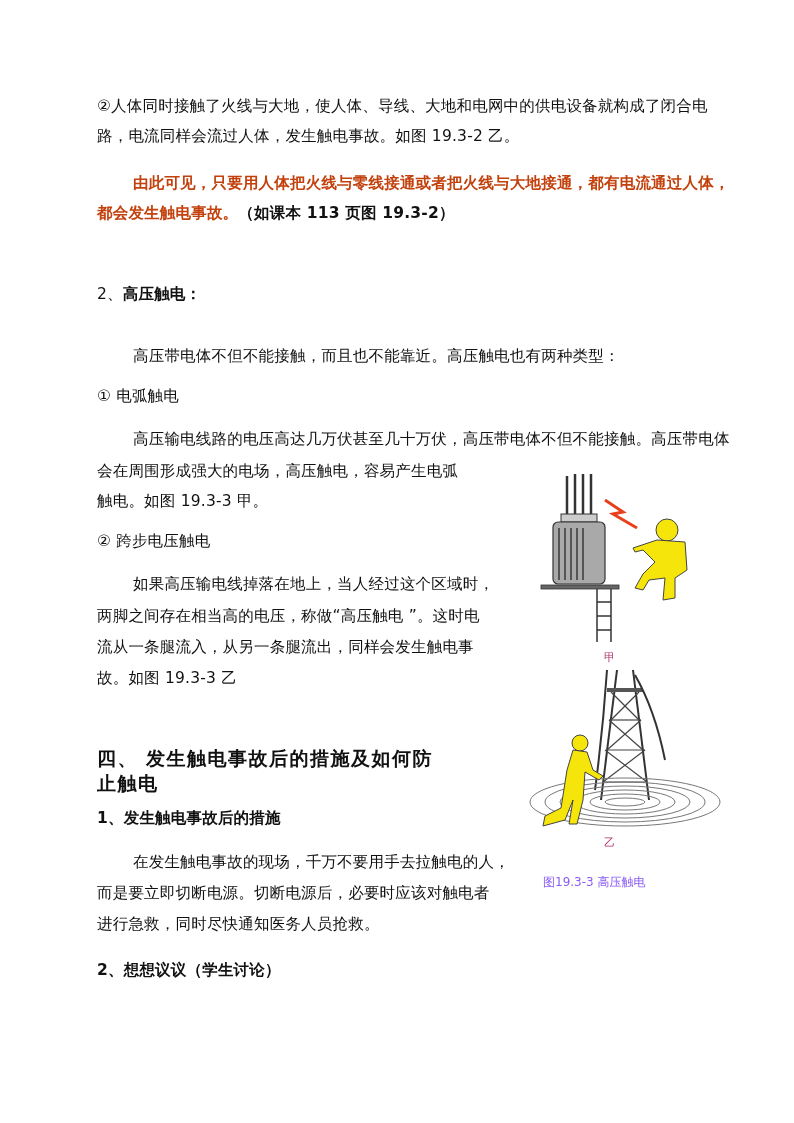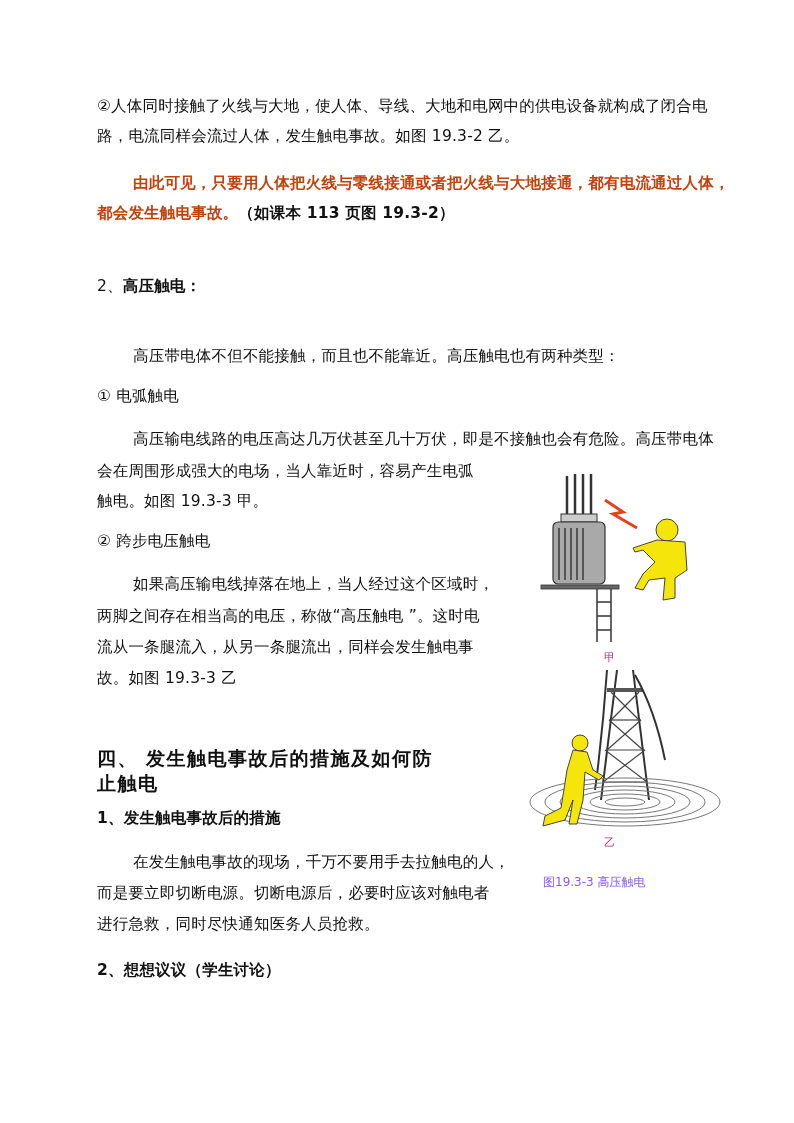--- a/index.html
+++ b/index.html
@@ -61,30 +61,30 @@
 <body>
 
 <div class="line" style="top:96px;">②人体同时接触了火线与大地，使人体、导线、大地和电网中的供电设备就构成了闭合电</div>
 <div class="line" style="top:126px;">路，电流同样会流过人体，发生触电事故。如图 19.3-2 乙。</div>
 
 <div class="line indent red" style="top:173px;">由此可见，只要用人体把火线与零线接通或者把火线与大地接通，都有电流通过人体，</div>
 <div class="line" style="top:203px;">
   <span class="red">都会发生触电事故。</span><span class="bold">（如课本 113 页图 19.3-2）</span>
 </div>
 
-<div class="line" style="top:276px;">
+<div class="line" style="top:284px;">
   <span>2、</span><span class="bold">高压触电：</span>
 </div>
 
 <div class="line indent" style="top:346px;">高压带电体不但不能接触，而且也不能靠近。高压触电也有两种类型：</div>
 
 <div class="line" style="top:386px;">①  电弧触电</div>
 
-<div class="line indent" style="top:429px;">高压输电线路的电压高达几万伏甚至几十万伏，即是不接触也会有危险。高压带电体</div>
-<div class="line" style="top:461px;">会在周围形成强大的电场，当人靠近时，容易产生电弧</div>
+<div class="line indent" style="top:429px;">高压输电线路的电压高达几万伏甚至几十万伏，高压带电体不但不能接触。高压带电体</div>
+<div class="line" style="top:461px;">会在周围形成强大的电场，高压触电，容易产生电弧</div>
 <div class="line" style="top:491px;">触电。如图 19.3-3 甲。</div>
 
 <div class="line" style="top:531px;">②  跨步电压触电</div>
 
 <div class="line indent" style="top:574px;">如果高压输电线掉落在地上，当人经过这个区域时，</div>
 <div class="line" style="top:606px;">两脚之间存在相当高的电压，称做“高压触电 ”。这时电</div>
 <div class="line" style="top:637px;">流从一条腿流入，从另一条腿流出，同样会发生触电事</div>
 <div class="line" style="top:668px;">故。如图 19.3-3 乙</div>
 
 <div class="heading4" style="top:746px;">四、 发生触电事故后的措施及如何防</div>

